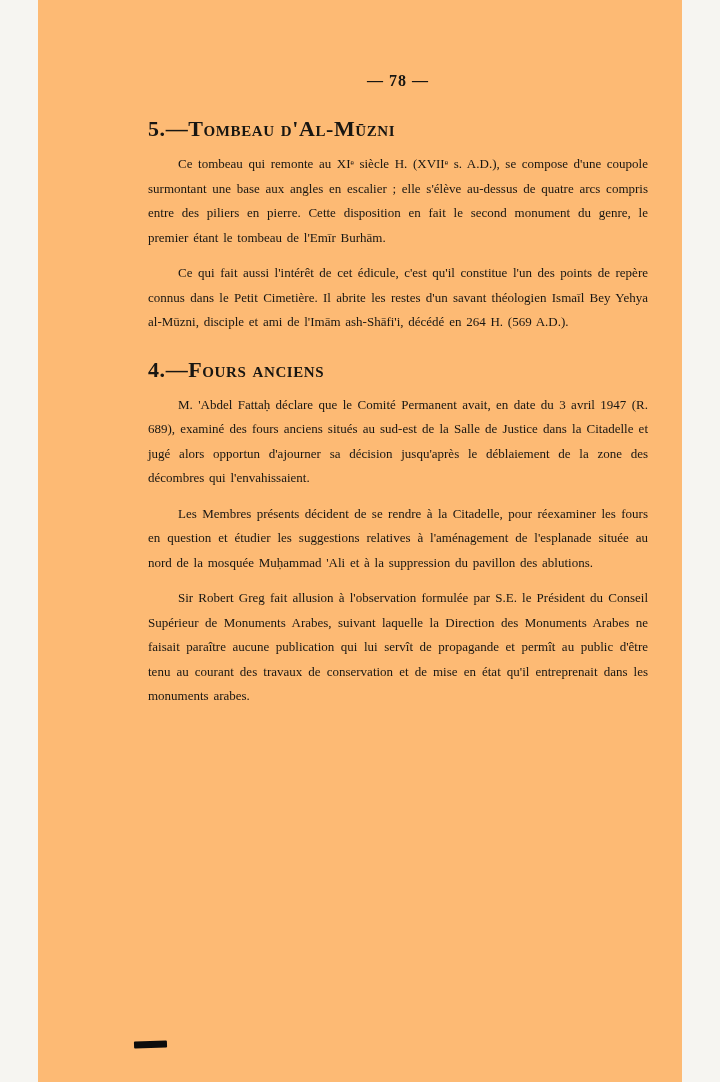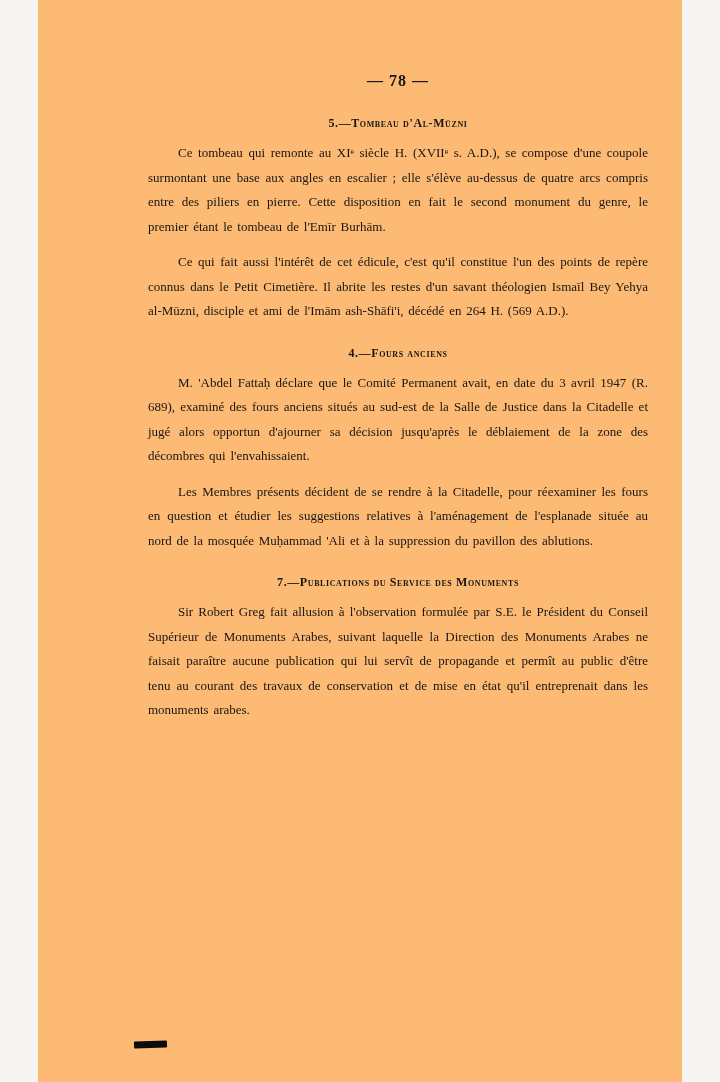--- a/index.html
+++ b/index.html
@@ -24,22 +24,22 @@
     width: 500px;
   }
   .page-number {
     text-align: center;
     font-weight: bold;
     font-size: 16px;
     letter-spacing: 1px;
     margin-bottom: 26px;
   }
   h2.heading {
-    text-align: center;
-    font-size: 12px;
+    text-align: left;
+    font-size: 22px;
     font-weight: bold;
     font-variant: small-caps;
     letter-spacing: 0.6px;
     margin: 22px 0 10px 0;
   }
   section:first-of-type h2.heading {
     margin-top: 14px;
   }
   p.para {
     font-size: 13px;
@@ -74,20 +74,19 @@
       <p class="para">Ce qui fait aussi l'intérêt de cet édicule, c'est qu'il constitue l'un des points de repère connus dans le Petit Cimetière. Il abrite les restes d'un savant théologien Ismaīl Bey Yehya al-Mūzni, disciple et ami de l'Imām ash-Shāfi'i, décédé en 264 H. (569 A.D.).</p>
     </section>
 
     <section>
       <h2 class="heading">4.—Fours anciens</h2>
       <p class="para">M. 'Abdel Fattaḥ déclare que le Comité Permanent avait, en date du 3 avril 1947 (R. 689), examiné des fours anciens situés au sud-est de la Salle de Justice dans la Citadelle et jugé alors opportun d'ajourner sa décision jusqu'après le déblaiement de la zone des décombres qui l'envahissaient.</p>
       <p class="para">Les Membres présents décident de se rendre à la Citadelle, pour réexaminer les fours en question et étudier les suggestions relatives à l'aménagement de l'esplanade située au nord de la mosquée Muḥammad 'Ali et à la suppression du pavillon des ablutions.</p>
     </section>
 
     <section>
-      <h2 class="heading">7.—Publications du Service des Monuments</h2>
       <p class="para">Sir Robert Greg fait allusion à l'observation formulée par S.E. le Président du Conseil Supérieur de Monuments Arabes, suivant laquelle la Direction des Monuments Arabes ne faisait paraître aucune publication qui lui servît de propagande et permît au public d'être tenu au courant des travaux de conservation et de mise en état qu'il entreprenait dans les monuments arabes.</p>
     </section>
 
   </div>
 
   <div class="ink-mark"></div>
 </div>
 
 </body></html>

